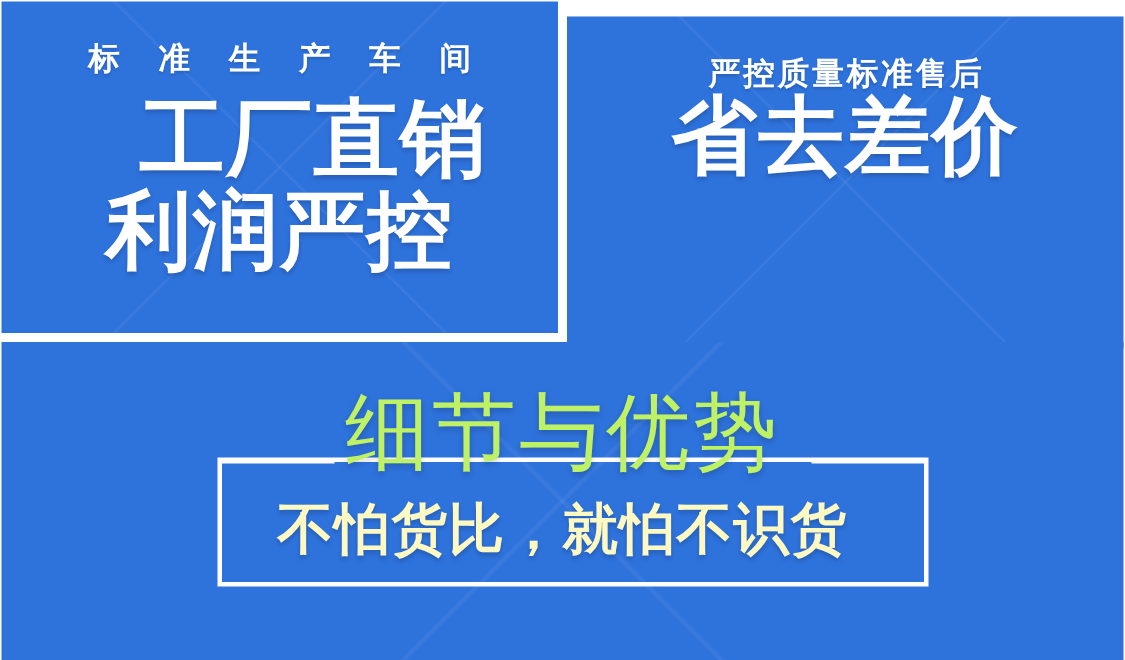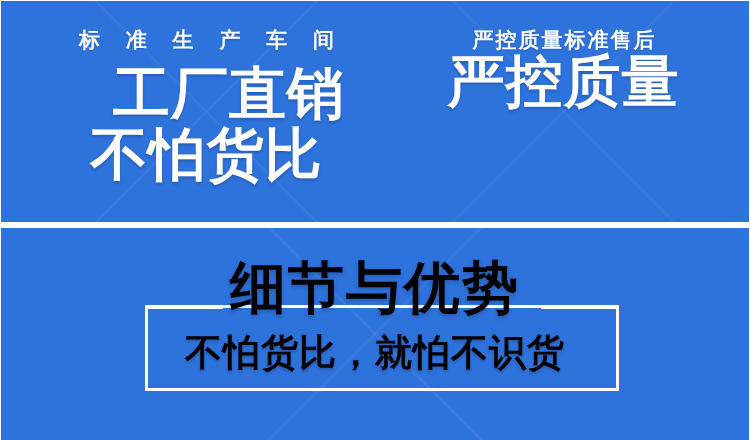--- a/index.html
+++ b/index.html
@@ -31,22 +31,22 @@
     position: absolute;
     inset: 0;
     pointer-events: none;
     background:
       linear-gradient(45deg,  rgba(255,255,255,0) 49.7%, rgba(255,255,255,.055) 49.9%, rgba(255,255,255,.055) 50.1%, rgba(255,255,255,0) 50.3%),
       linear-gradient(-45deg, rgba(255,255,255,0) 49.7%, rgba(255,255,255,.055) 49.9%, rgba(255,255,255,.055) 50.1%, rgba(255,255,255,0) 50.3%);
   }
   .panel > * { position: relative; z-index: 2; }
 
   
-  #panel-left  { left: 1px;   top: 1px; width: 371px; height: 221px; padding-left: 40px; }
-  #panel-right { left: 378px; top: 1px; width: 371px; height: 221px; }
+  #panel-left  { left: 1px;   top: 1px; width: 371px; height: 221px; }
+  #panel-right { left: 378px; top: 11px; width: 371px; height: 221px; }
 
   .panel-inner {
     position: absolute;
     inset: 0;
     display: flex;
     flex-direction: column;
     align-items: center;
     justify-content: flex-start;
   }
 
@@ -103,63 +103,63 @@
   #frame-dash-left  { left: 146px; width: 76px; }
   #frame-dash-right { left: 540px; width: 76px; }
 
   
   #detail-title {
     position: absolute;
     left: 0;
     right: 0;
     top: 32px;
     text-align: center;
-    color: #000000;
-    font-weight: 700;
+    color: #bef264;
+    font-weight: 400;
     font-size: 56px;
     line-height: 1;
     letter-spacing: 2px;
     white-space: nowrap;
     text-shadow: 0 2px 4px rgba(0,0,0,.2);
     z-index: 4;
   }
 
   #detail-subtitle {
     position: absolute;
     left: 0;
     right: 0;
     top: 106px;
     text-align: center;
-    color: #000000;
+    color: #fef9c3;
     font-weight: 700;
     font-size: 37px;
     line-height: 1;
     letter-spacing: 1px;
     white-space: nowrap;
     text-shadow: 0 2px 3px rgba(0,0,0,.18);
     z-index: 4;
   }
 </style>
 </head>
 <body>
 
 <div id="canvas">
 
   <div id="panel-left" class="panel">
     <div class="panel-inner">
       <div id="kicker-left" class="kicker">标 准 生 产 车 间</div>
       <div class="headline line1">工厂直销</div>
-      <div class="headline line2">不怕货比</div>
+      <div class="headline line2">利润严控</div>
     </div>
   </div>
 
   <div id="panel-right" class="panel">
     <div class="panel-inner">
       <div id="kicker-right" class="kicker">严控质量标准售后</div>
-      <div class="headline line2">严控质量</div>
+      <div class="headline line2">省去差价</div>
     </div>
   </div>
 
   <div id="panel-bottom" class="panel">
 
     <div id="detail-frame"></div>
     <div id="frame-dash-left" class="frame-dash"></div>
     <div id="frame-dash-right" class="frame-dash"></div>
 
     <div id="detail-title">细节与优势</div>

